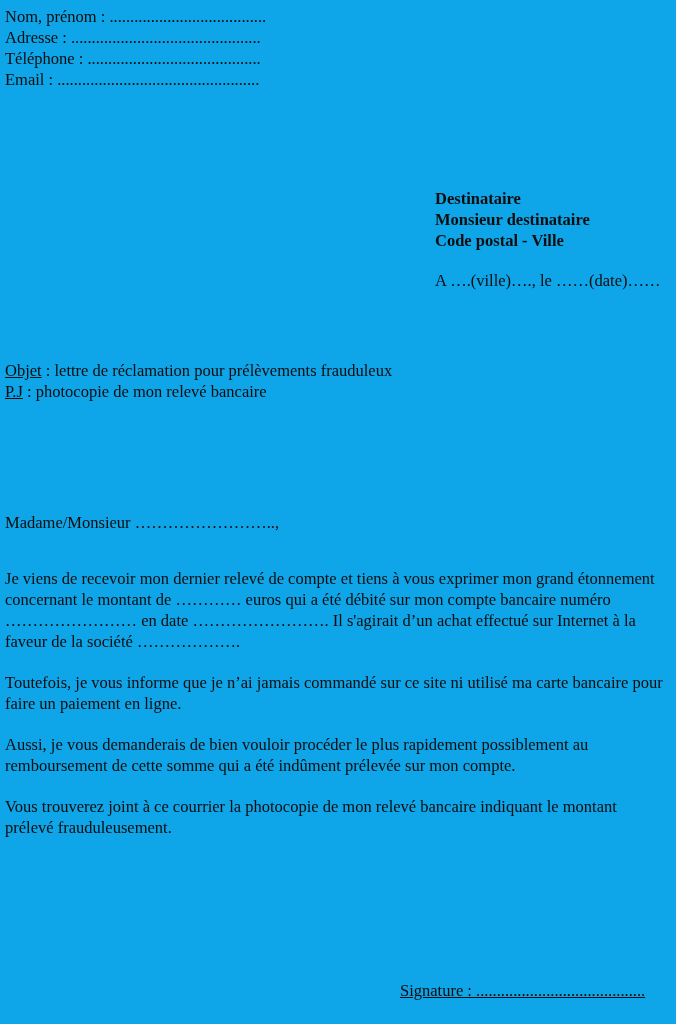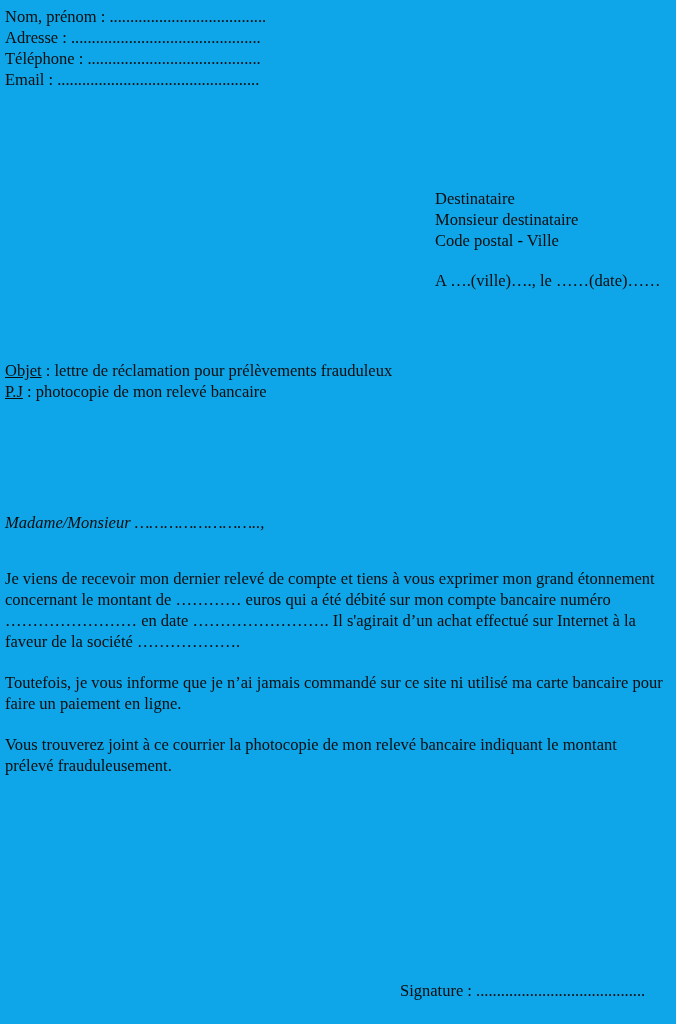--- a/index.html
+++ b/index.html
@@ -20,20 +20,21 @@
   }
   .sender-block {
     position: absolute;
     top: 6px;
     left: 5px;
   }
   .recipient-block {
     position: absolute;
     top: 188px;
     left: 435px;
+    font-weight: bold;
   }
   .date-line {
     position: absolute;
     top: 270px;
     left: 435px;
     width: 241px;
     white-space: nowrap;
     overflow: hidden;
   }
   .subject-block {
@@ -41,36 +42,36 @@
     top: 360px;
     left: 5px;
   }
   .u {
     text-decoration: underline;
   }
   .salutation {
     position: absolute;
     top: 512px;
     left: 5px;
-    font-style: italic;
   }
   .letter-body {
     position: absolute;
     top: 568px;
     left: 5px;
     width: 666px;
   }
   .letter-body p {
     margin: 0 8px 20px 0;
   }
   .signature-line {
     position: absolute;
     top: 980px;
     left: 400px;
     white-space: nowrap;
+    text-decoration: underline;
   }
 </style>
 </head>
 <body>
 
 <div class="page">
 
   <div class="sender-block">
     <div>Nom, prénom : ......................................</div>
     <div>Adresse : ..............................................</div>
@@ -89,18 +90,19 @@
   <div class="subject-block">
     <div><span class="u">Objet</span><span> : lettre de réclamation pour prélèvements frauduleux</span></div>
     <div><span class="u">P.J</span><span> : photocopie de mon relevé bancaire</span></div>
   </div>
 
   <div class="salutation">Madame/Monsieur ……………………..,</div>
 
   <div class="letter-body">
     <p>Je viens de recevoir mon dernier relevé de compte et tiens à vous exprimer mon grand étonnement concernant le montant de ………… euros qui a été débité sur mon compte bancaire numéro ……………………  en date ……………………. Il s'agirait d’un achat effectué sur Internet à la faveur de la société ……………….</p>
     <p>Toutefois, je vous informe que je n’ai jamais commandé sur ce site ni utilisé ma carte bancaire pour faire un paiement en ligne.</p>
+    <p>Aussi, je vous demanderais de bien vouloir procéder le plus rapidement possiblement au remboursement de cette somme qui a été indûment prélevée sur mon compte.</p>
     <p>Vous trouverez joint à ce courrier la photocopie de mon relevé bancaire indiquant le montant prélevé frauduleusement.</p>
   </div>
 
   <div class="signature-line">Signature : .........................................</div>
 
 </div>
 
 </body></html>

